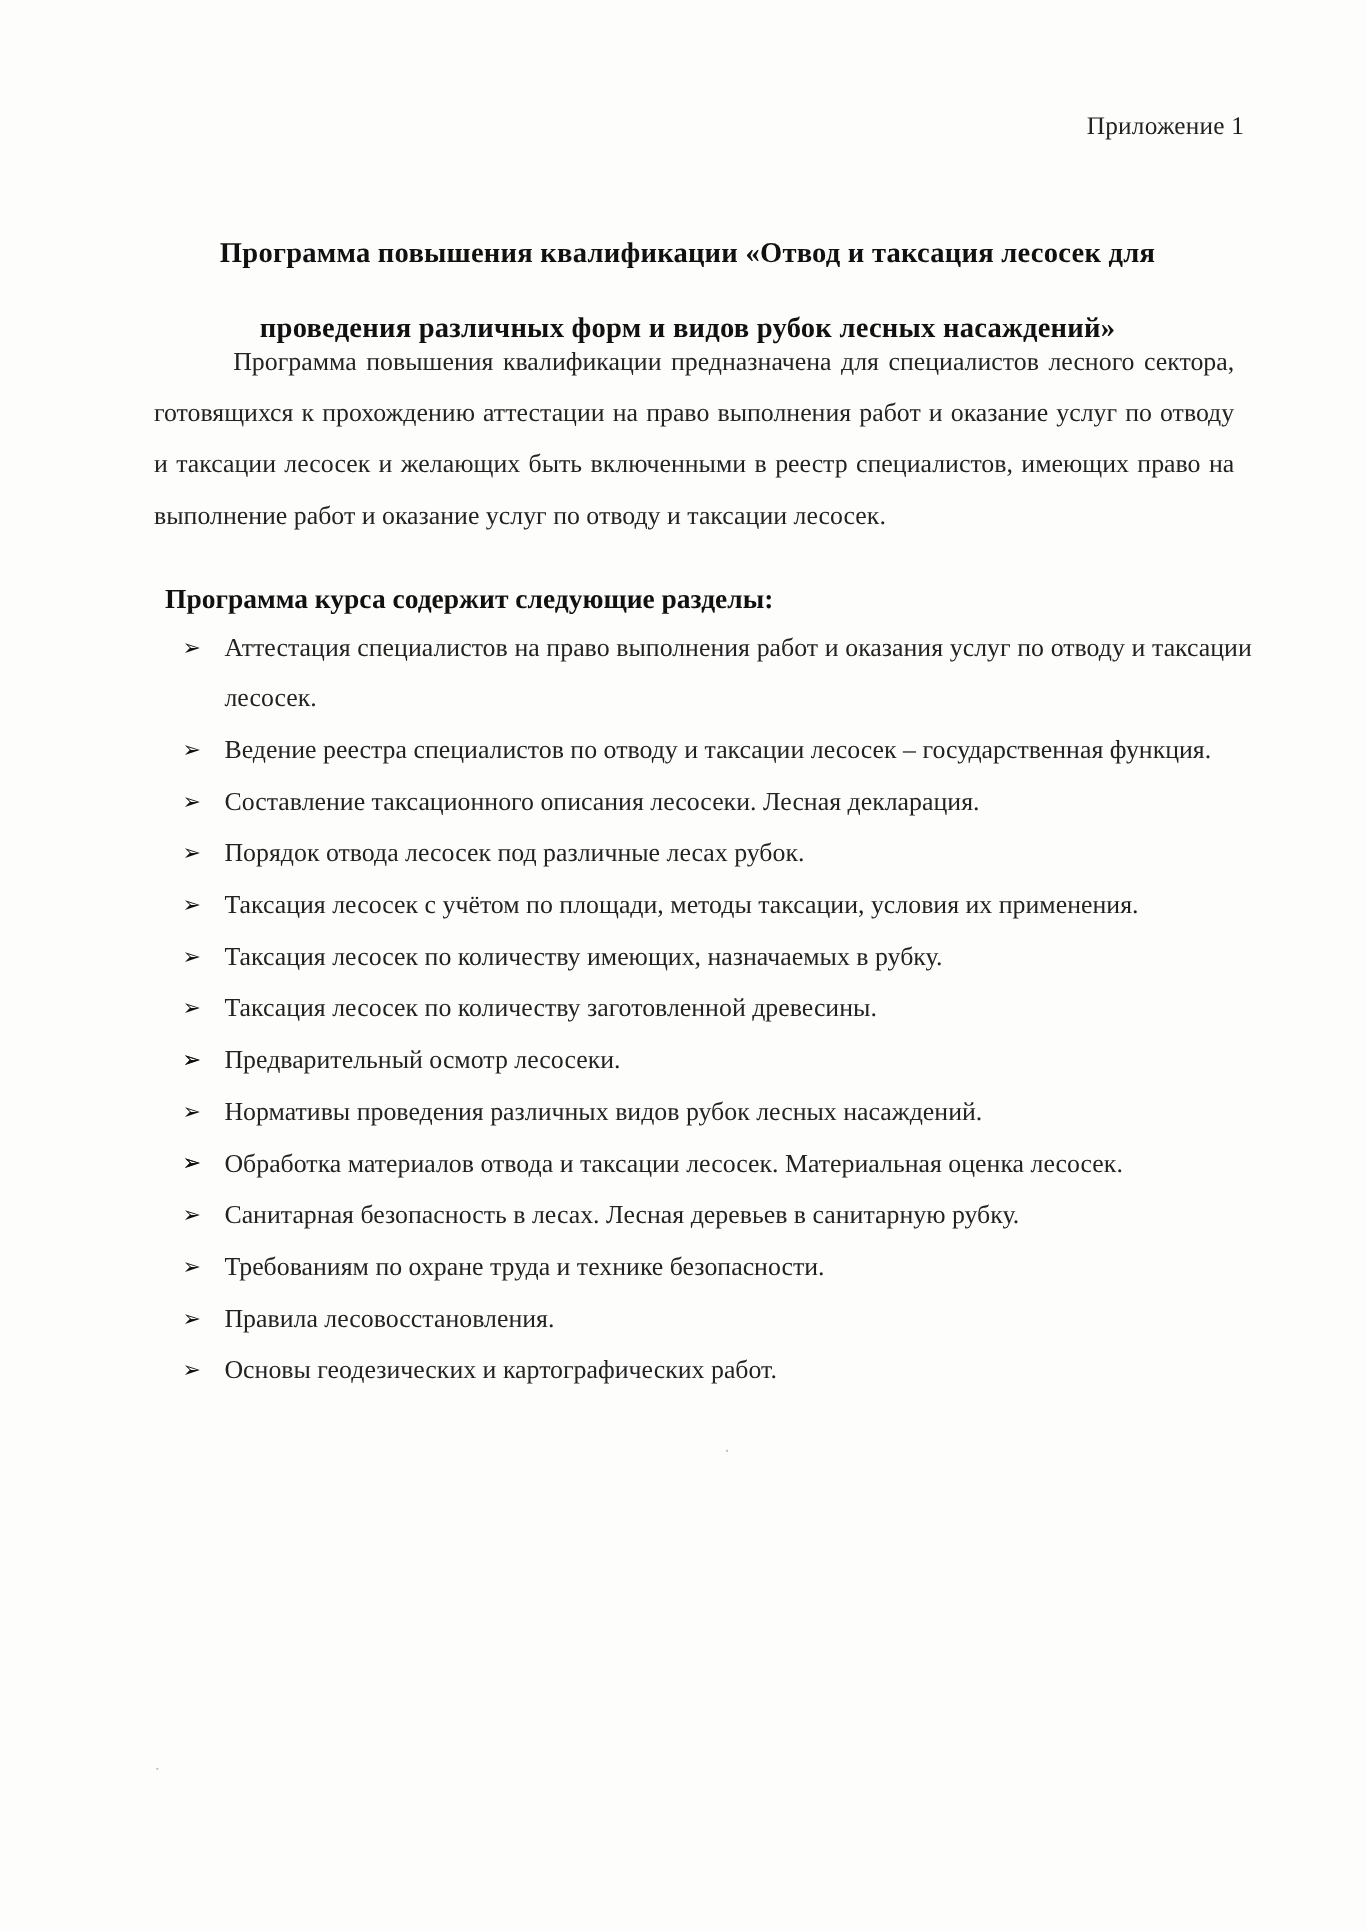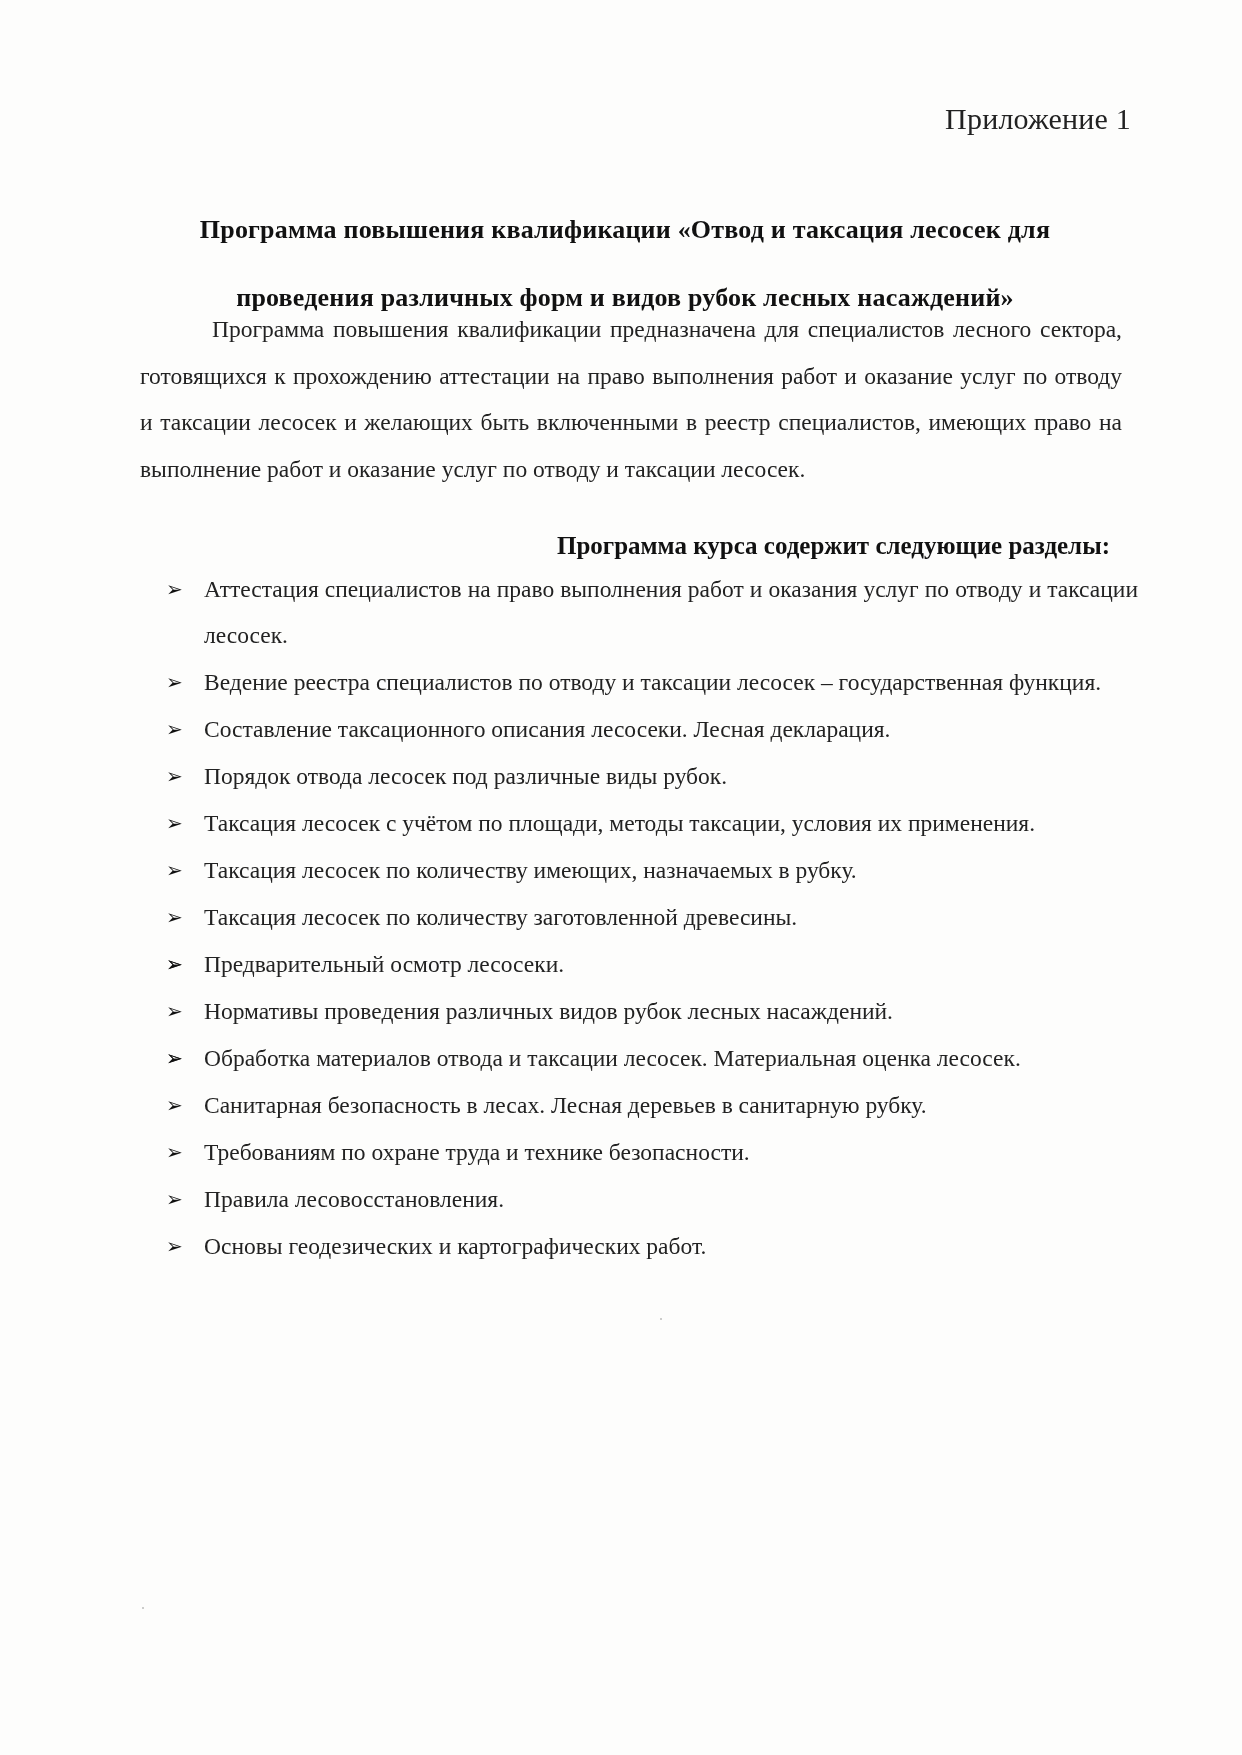--- a/index.html
+++ b/index.html
@@ -19,21 +19,21 @@
     .page {
       position: absolute;
       left: 0; top: 0;
       width: 1242px;
       height: 1755px;
     }
     .appendix {
       position: absolute;
       top: 102px;
       right: 111px;
-      font-size: 30px;
+      font-size: 23px;
       color: #222;
       letter-spacing: 0.2px;
     }
     .title {
       position: absolute;
       top: 196px;
       left: 140px;
       width: 970px;
       text-align: center;
       font-weight: bold;
@@ -52,21 +52,21 @@
       text-align: justify;
       text-indent: 72px;
       color: #222;
       margin: 12px;
     }
     .section-heading {
       position: absolute;
       top: 532px;
       left: 150px;
       width: 960px;
-      text-align: right;
+      text-align: left;
       font-weight: bold;
       font-size: 25px;
       color: #111;
     }
     .list {
       position: absolute;
       top: 566px;
       left: 166px;
       width: 972px;
       margin: 0;
@@ -106,21 +106,21 @@
   <div class="title">Программа повышения квалификации «Отвод и таксация лесосек для проведения различных форм и видов рубок лесных насаждений»</div>
 
   <p class="intro">Программа повышения квалификации предназначена для специалистов лесного сектора, готовящихся к прохождению аттестации на право выполнения работ и оказание услуг по отводу и таксации лесосек и желающих быть включенными в реестр специалистов, имеющих право на выполнение работ и оказание услуг по отводу и таксации лесосек.</p>
 
   <div class="section-heading">Программа курса содержит следующие разделы:</div>
 
   <ul class="list">
     <li><span class="bullet">➢</span><span>Аттестация специалистов на право выполнения работ и оказания услуг по отводу и таксации лесосек.</span></li>
     <li><span class="bullet">➢</span><span>Ведение реестра специалистов по отводу и таксации лесосек – государственная функция.</span></li>
     <li><span class="bullet">➢</span><span>Составление таксационного описания лесосеки. Лесная декларация.</span></li>
-    <li><span class="bullet">➢</span><span>Порядок отвода лесосек под различные виды рубок.</span></li>
+    <li><span class="bullet">➢</span><span>Порядок отвода лесосек под различные лесах рубок.</span></li>
     <li><span class="bullet">➢</span><span>Таксация лесосек с учётом по площади, методы таксации, условия их применения.</span></li>
     <li><span class="bullet">➢</span><span>Таксация лесосек по количеству имеющих, назначаемых в рубку.</span></li>
     <li><span class="bullet">➢</span><span>Таксация лесосек по количеству заготовленной древесины.</span></li>
     <li><span class="bullet">➢</span></li>
     <li><span class="bullet">➢</span><span>Предварительный осмотр лесосеки.</span></li>
     <li><span class="bullet">➢</span><span>Нормативы проведения различных видов рубок лесных насаждений.</span></li>
     <li><span class="bullet">➢</span></li>
     <li><span class="bullet">➢</span><span>Обработка материалов отвода и таксации лесосек. Материальная оценка лесосек.</span></li>
     <li><span class="bullet">➢</span><span>Санитарная безопасность в лесах. Лесная деревьев в санитарную рубку.</span></li>
     <li><span class="bullet">➢</span><span>Требованиям по охране труда и технике безопасности.</span></li>

